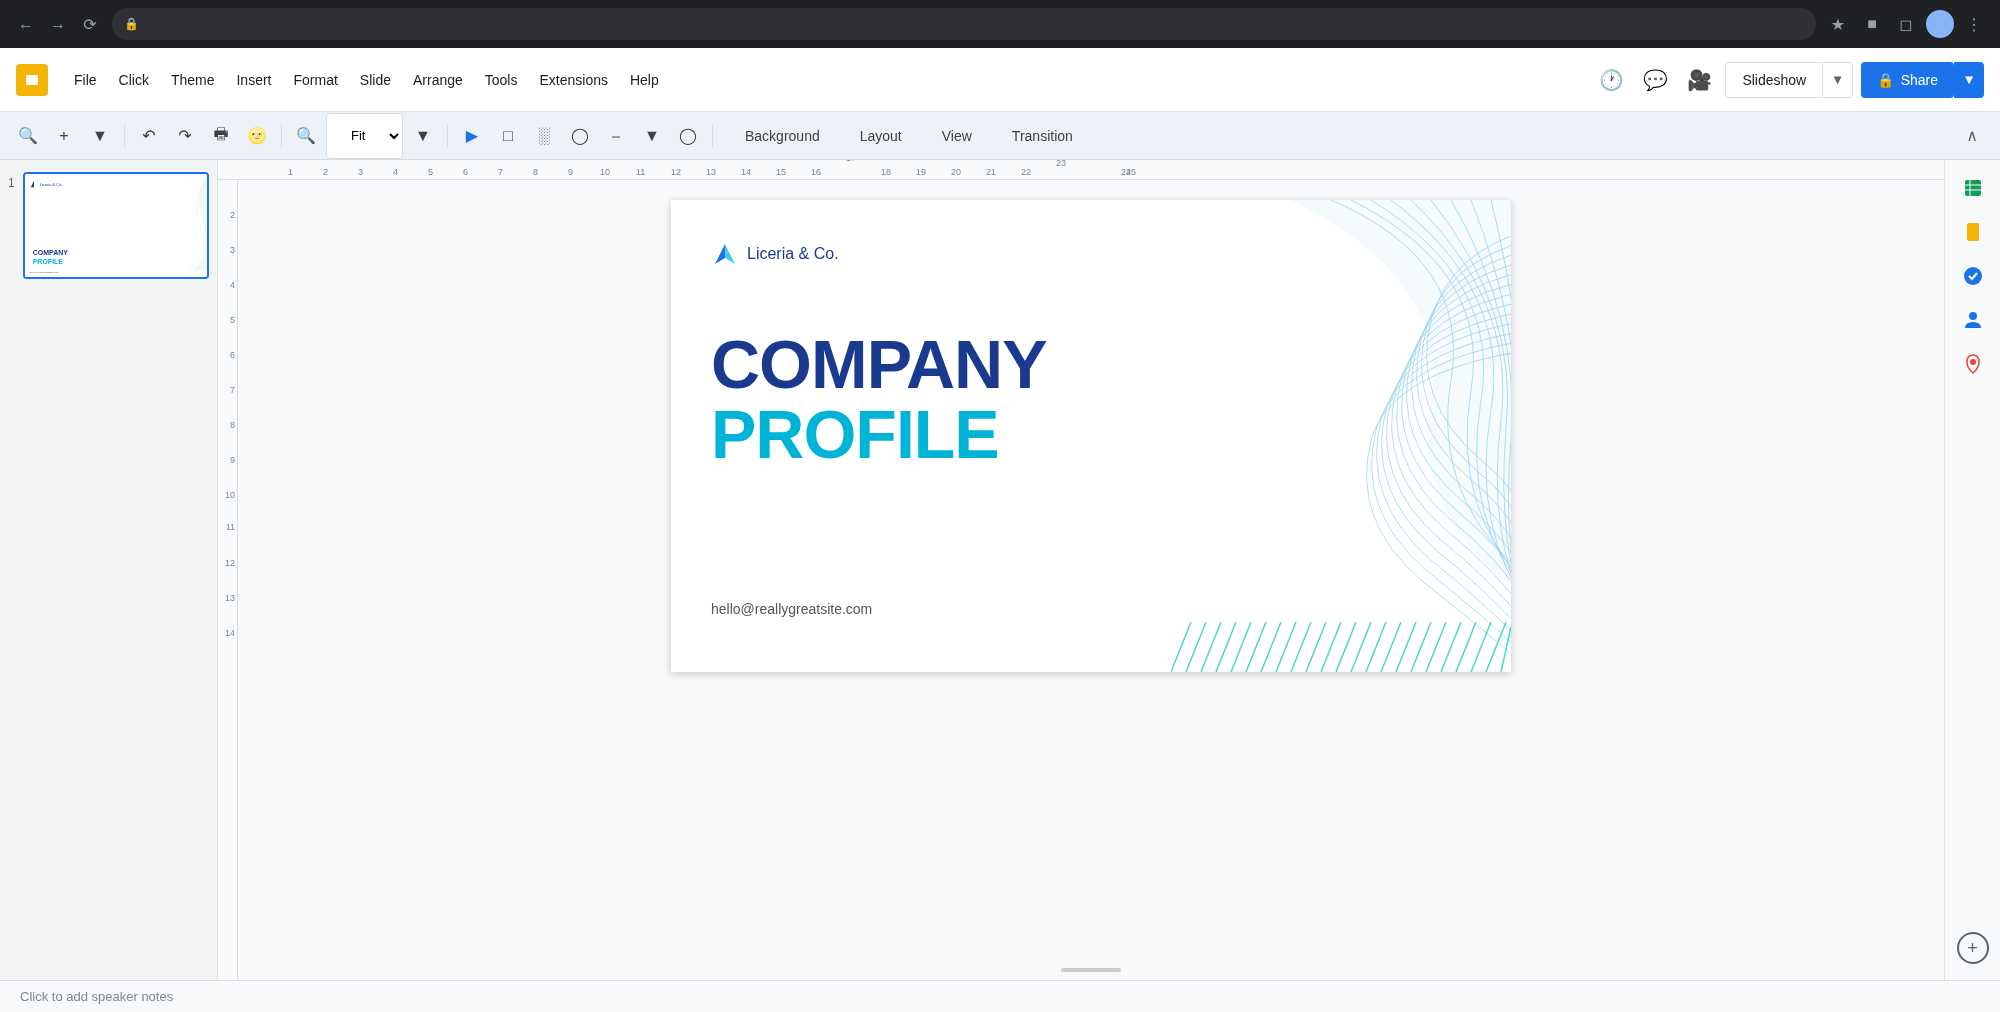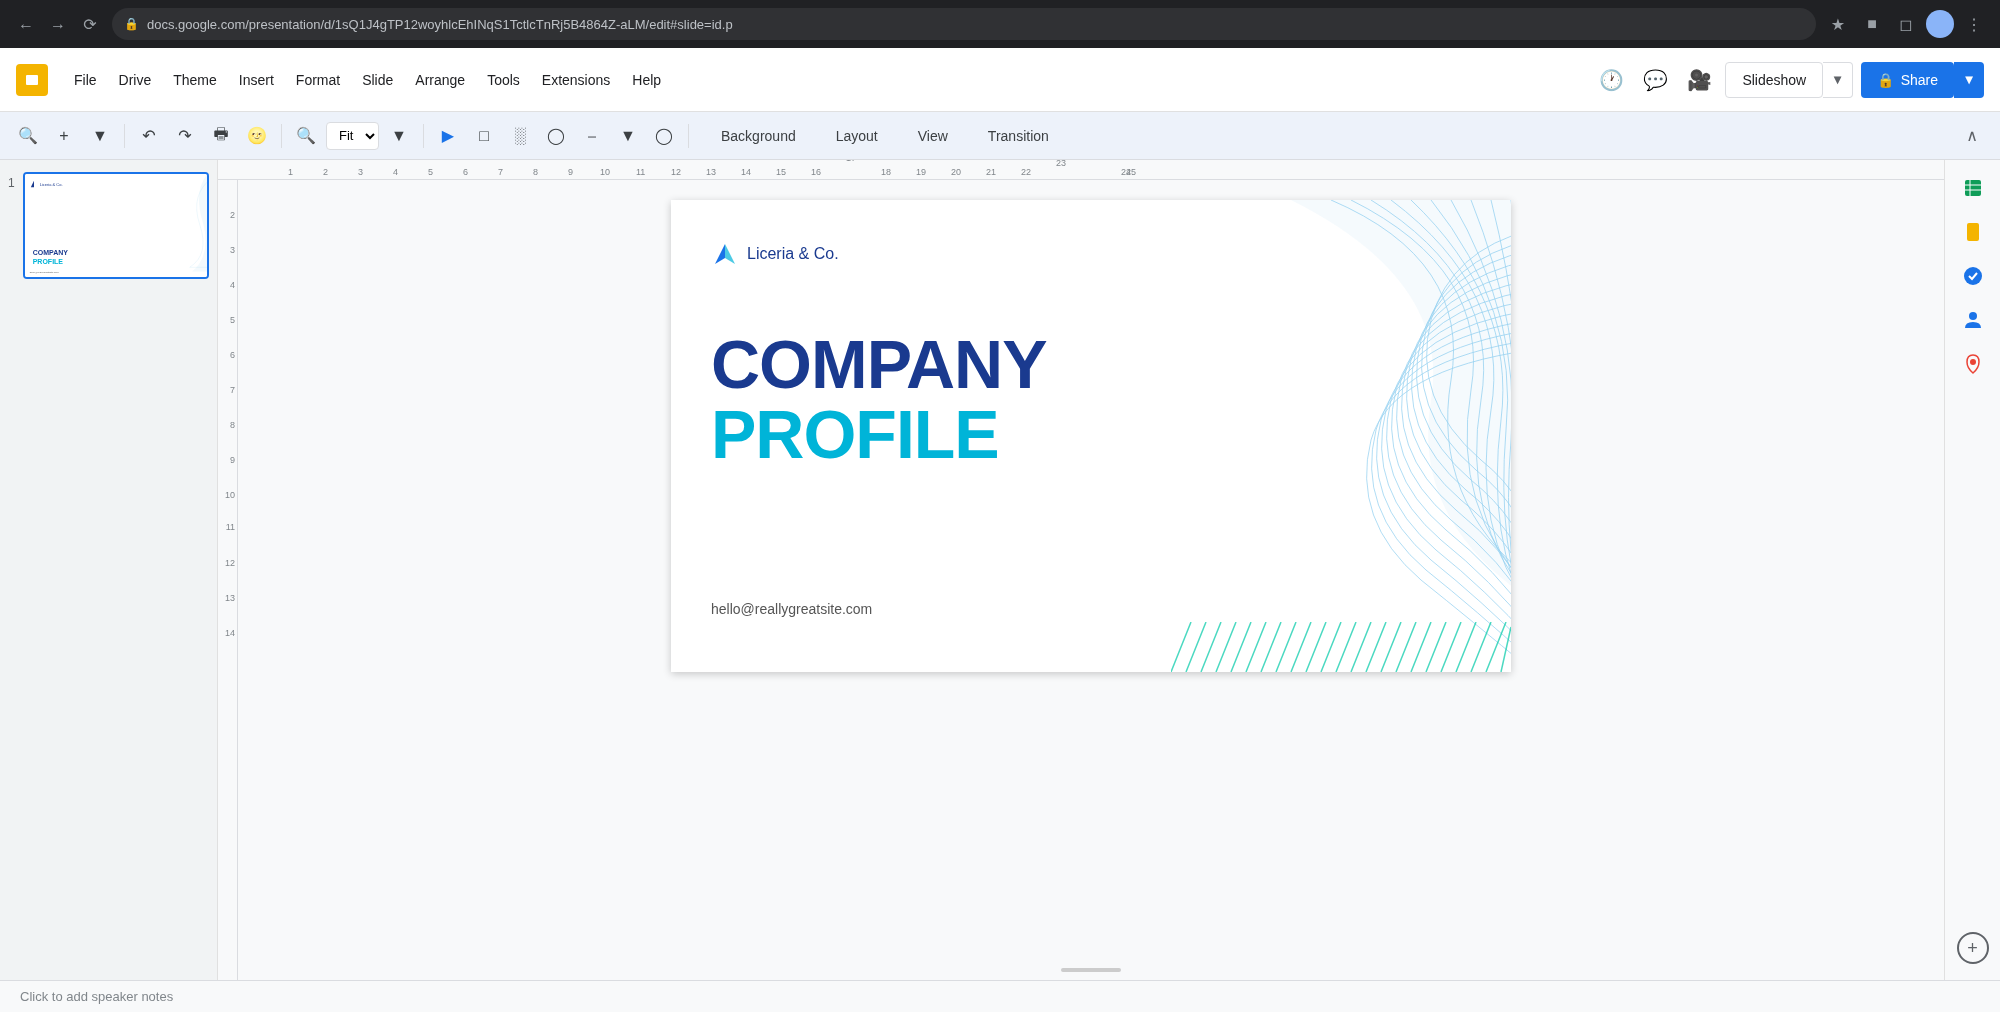--- a/index.html
+++ b/index.html
@@ -111,21 +111,21 @@
       gap: 4px;
       border-bottom: 1px solid #dadce0;
     }
     .toolbar-btn {
       width: 32px; height: 32px; border: none; background: transparent;
       cursor: pointer; border-radius: 4px; color: #3c4043; font-size: 16px;
       display: flex; align-items: center; justify-content: center;
     }
     .toolbar-divider { width: 1px; height: 24px; background: #dadce0; margin: 0 4px; }
     .zoom-select {
-      height: 28px; padding: 0 8px; border: 1px solid #dadce0; border-radius: 4px;
+      height: 46px; padding: 0 20px; border: 1px solid #dadce0; border-radius: 4px;
       background: white; font-size: 13px; cursor: pointer;
     }
     .toolbar-right { margin-left: auto; }
     .slide-tools {
       display: flex; align-items: center; gap: 8px; margin-left: 8px;
     }
     .slide-tool-btn {
       height: 32px; padding: 0 16px; border: none; background: transparent;
       cursor: pointer; border-radius: 20px; font-size: 14px; color: #3c4043;
     }
@@ -242,41 +242,40 @@
 <body>
 
 <div class="chrome-bar">
   <div class="nav-buttons">
     <button class="nav-btn">←</button>
     <button class="nav-btn">→</button>
     <button class="nav-btn">⟳</button>
   </div>
   <div class="address-bar">
     <span class="lock-icon">🔒</span>
-    <span>docs.google.com/presentation/d/1sQ1J4gTP12woyhlcEhINqS1TctlcTnRj5B4864Z-aLM/edit#slide=id.p</span>
   </div>
   <div class="chrome-actions">
     <button class="chrome-action-btn">★</button>
     <button class="chrome-action-btn">■</button>
     <button class="chrome-action-btn">◻</button>
     <button class="avatar-btn"></button>
     <button class="chrome-action-btn">⋮</button>
   </div>
 </div>
 
 <div class="slides-header">
   <div class="slides-logo">
     <svg width="20" height="20" viewBox="0 0 20 20" fill="none">
       <rect width="20" height="20" rx="2" fill="#f4b400"></rect>
       <rect x="4" y="5" width="12" height="10" rx="1" fill="white"></rect>
     </svg>
   </div>
   <div class="menu-bar">
     <button class="menu-item">File</button>
-    <button class="menu-item">Drive</button>
+    <button class="menu-item">Click</button>
     <button class="menu-item">Theme</button>
     <button class="menu-item">Insert</button>
     <button class="menu-item">Format</button>
     <button class="menu-item">Slide</button>
     <button class="menu-item">Arrange</button>
     <button class="menu-item">Tools</button>
     <button class="menu-item">Extensions</button>
     <button class="menu-item">Help</button>
   </div>
   <div class="header-right">

